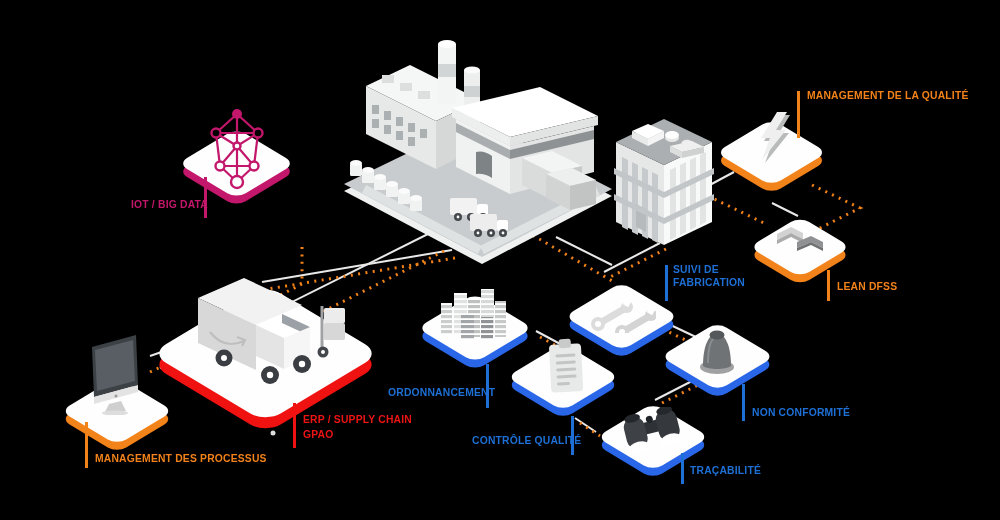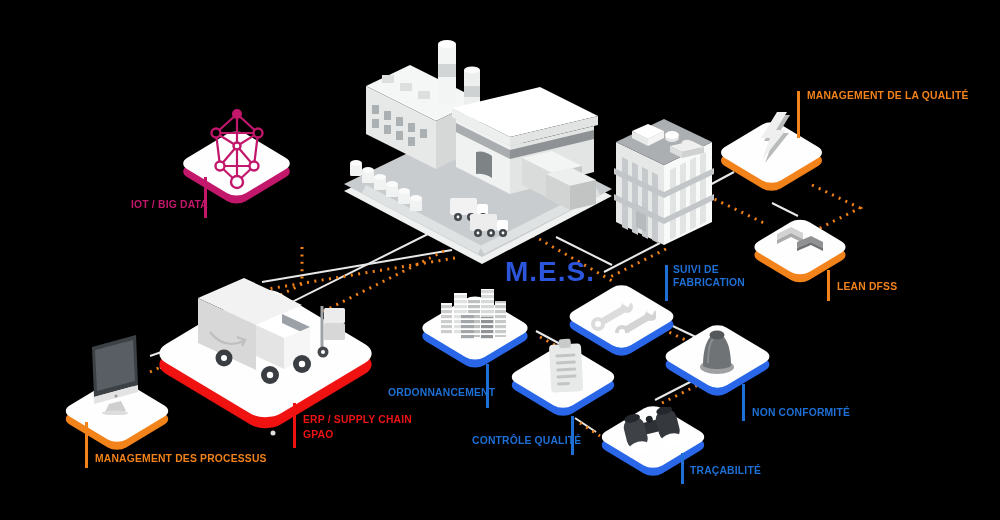--- a/index.html
+++ b/index.html
@@ -327,21 +327,20 @@
     <rect x="31" y="14" width="12" height="38" fill="#BFC1C1"></rect>
       <rect x="31" y="14" width="12" height="38" fill="url(#flr)"></rect>
     <rect x="58" y="16" width="11" height="36" fill="#C7C8C8"></rect>
       <rect x="58" y="16" width="11" height="36" fill="url(#flr)"></rect>
     <rect x="24" y="30" width="13" height="24" fill="#A3A6A8"></rect>
       <rect x="24" y="30" width="13" height="24" fill="url(#flr)"></rect>
     <rect x="44" y="32" width="12" height="22" fill="#909396"></rect>
       <rect x="44" y="32" width="12" height="22" fill="url(#flr)"></rect>
   </svg>
 
-  <div class="mes" style="left:505px;top:256px">M.E.S.</div>
 
   <div class="vline" style="left:204px;top:177px;height:41px;background:#C2176B"></div>
   <div class="lbl c-mag" style="left:131px;top:198px">IOT / BIG DATA</div>
 
   <div class="vline" style="left:797px;top:91px;height:47px;background:#F2821A"></div>
   <div class="lbl c-or" style="left:807px;top:89px">MANAGEMENT DE LA QUALITÉ</div>
 
   <div class="vline" style="left:827px;top:270px;height:31px;background:#F2821A"></div>
   <div class="lbl c-or" style="left:837px;top:280px">LEAN DFSS</div>
 

